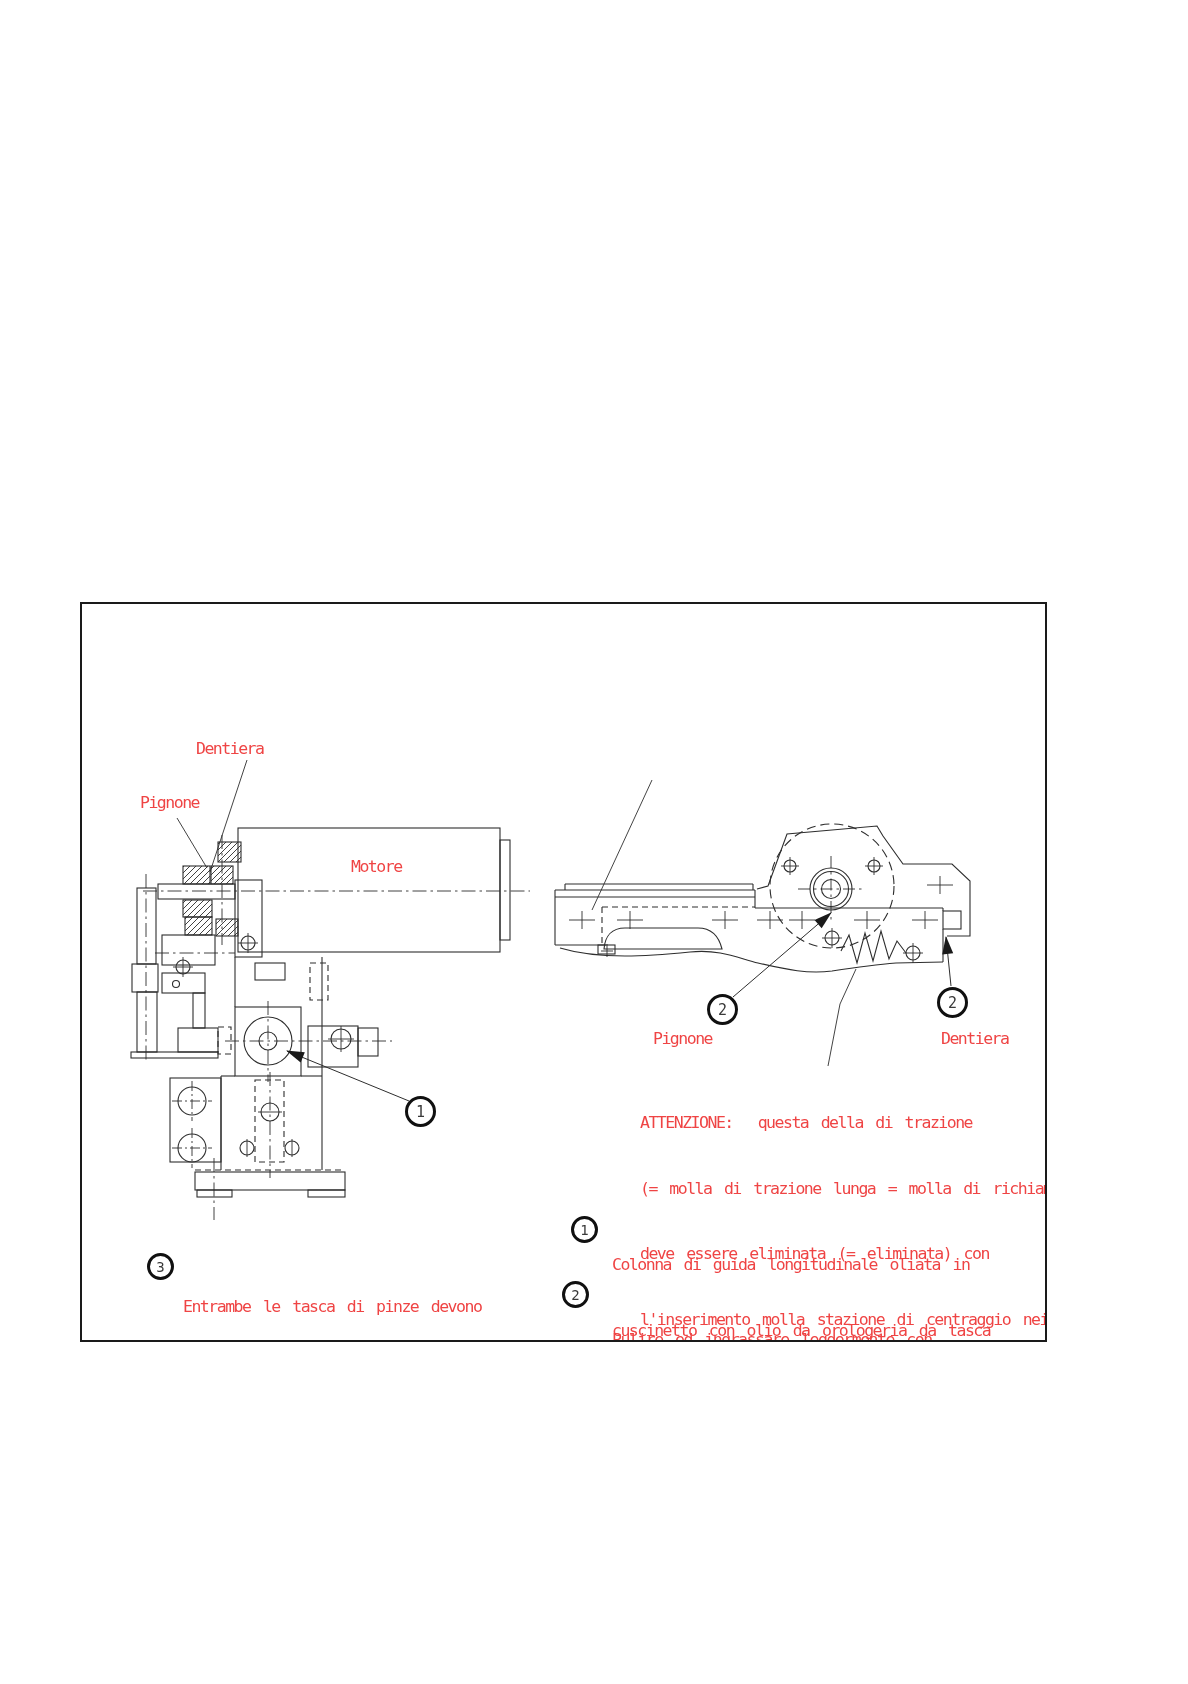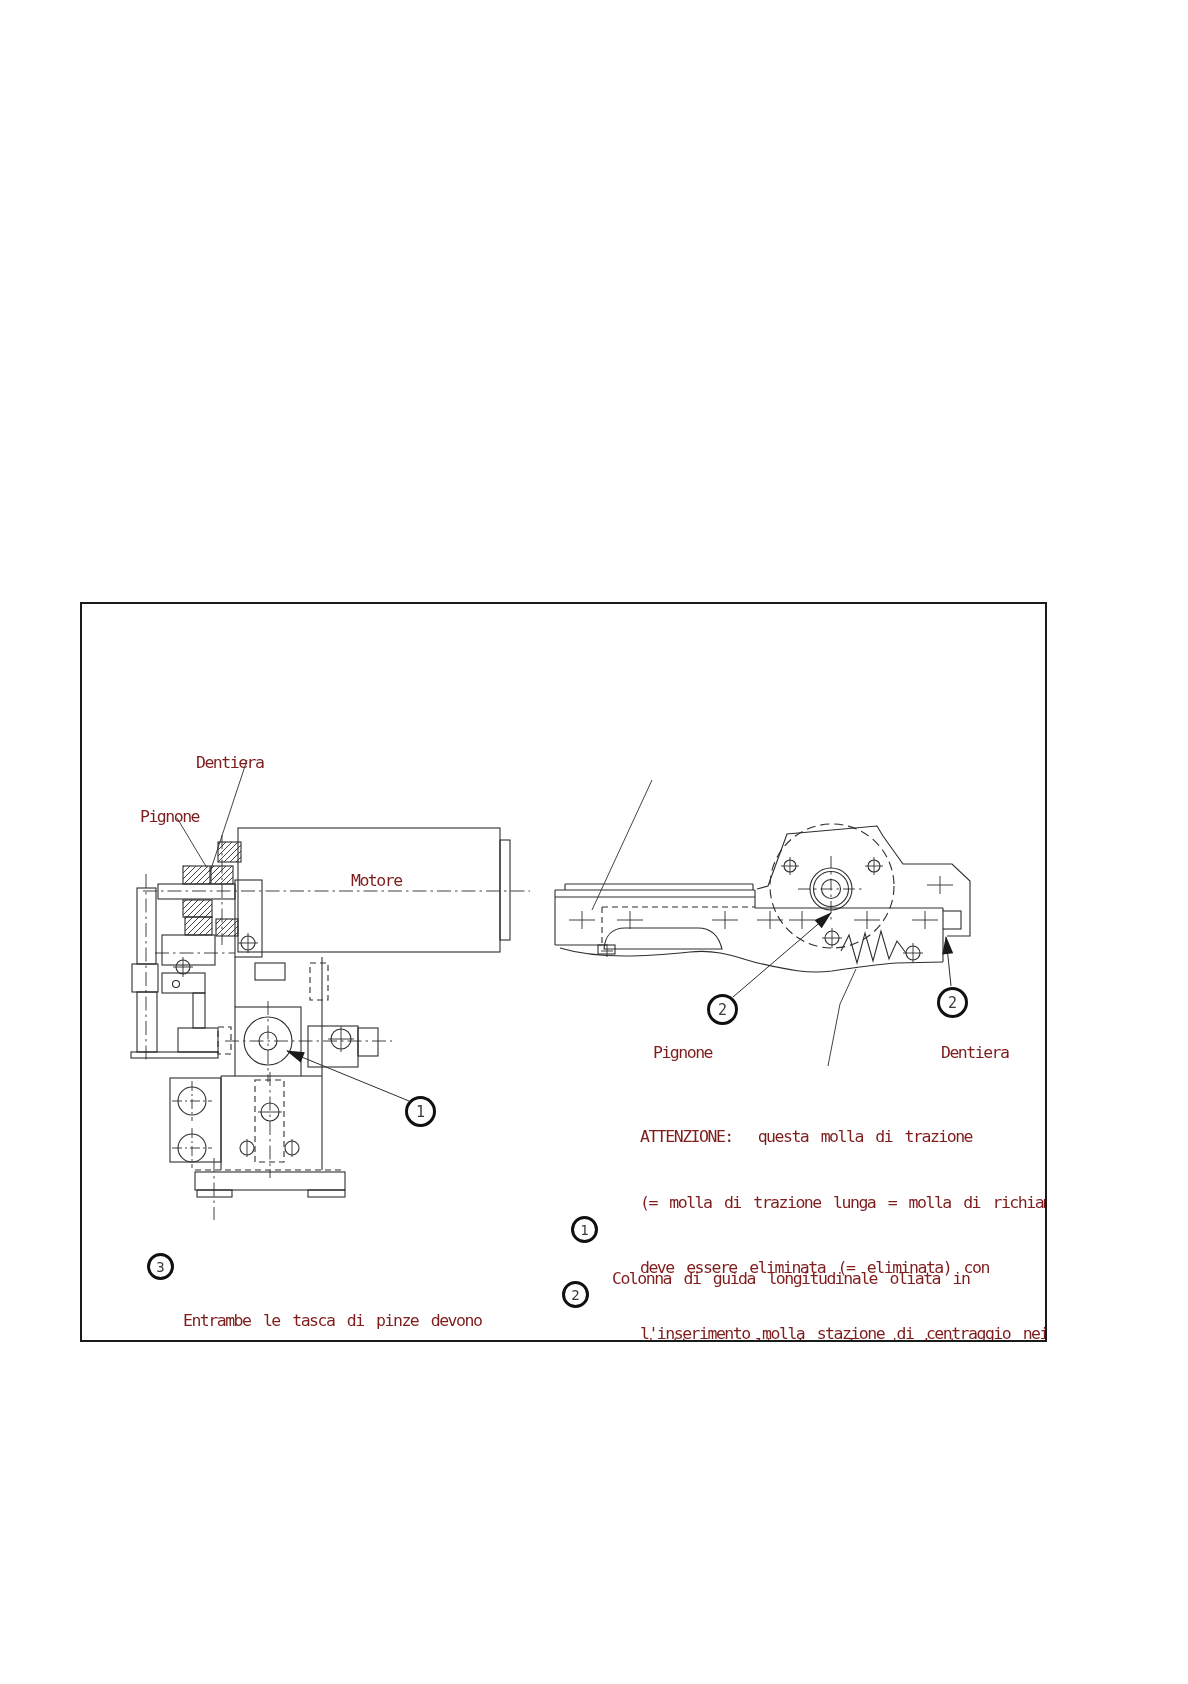--- a/index.html
+++ b/index.html
@@ -1,22 +1,22 @@
 <!DOCTYPE html>
 <html><head>
 <meta charset="utf-8">
 <style>
   html,body{margin:0;padding:0;background:#ffffff;}
   .page{position:relative;width:1188px;height:1684px;background:#fff;overflow:hidden;
         font-family:"DejaVu Sans Mono","Liberation Mono",monospace;}
   .frame{position:absolute;left:80px;top:602px;width:967px;height:740px;
          border:2px solid #1a1a1a;box-sizing:border-box;overflow:hidden;background:#fff;}
   .drawing-svg{position:absolute;left:0;top:0;}
-  .cadtext{position:absolute;color:#7f1d1d;font-size:16.5px;letter-spacing:-1.5px;
-           word-spacing:4px;line-height:22px;white-space:pre;margin-top:14px;}
+  .cadtext{position:absolute;color:#ef4444;font-size:16.5px;letter-spacing:-1.5px;
+           word-spacing:4px;line-height:22px;white-space:pre;}
   .lh215 div{line-height:21.5px;}
   .callout{position:absolute;border-radius:50%;background:#fff;box-sizing:border-box;
            display:flex;align-items:center;justify-content:center;color:#3a3a3a;
            font-size:15px;letter-spacing:0;}
   .co-big{width:31px;height:31px;border:3.5px solid #101010;}
   .co-note{width:27px;height:27px;border:3.2px solid #101010;font-size:14px;}
 </style>
 </head>
 <body>
 
@@ -167,21 +167,21 @@
     </div>
 
     <div class="cadtext" style="left:114px;top:134px;">Dentiera</div>
     <div class="cadtext" style="left:58px;top:188px;">Pignone</div>
     <div class="cadtext" style="left:269px;top:252px;">Motore</div>
 
     <div class="cadtext" style="left:571px;top:424px;">Pignone</div>
     <div class="cadtext" style="left:859px;top:424px;">Dentiera</div>
 
     <div class="cadtext lh215" style="left:558px;top:464px;">
-      <div>ATTENZIONE:  questa molla di trazione</div>
+      <div>ATTENZIONE:  questa della di trazione</div>
       <div>(= molla di trazione lunga = molla di richiamo</div>
       <div>deve essere eliminata (= eliminata) con</div>
       <div>l'inserimento molla stazione di centraggio nei</div>
       
     </div>
 
     <div class="callout co-big" style="left:323px;top:492px;">
       <span>1</span>
     </div>
     <div class="callout co-big" style="left:625px;top:390px;">

